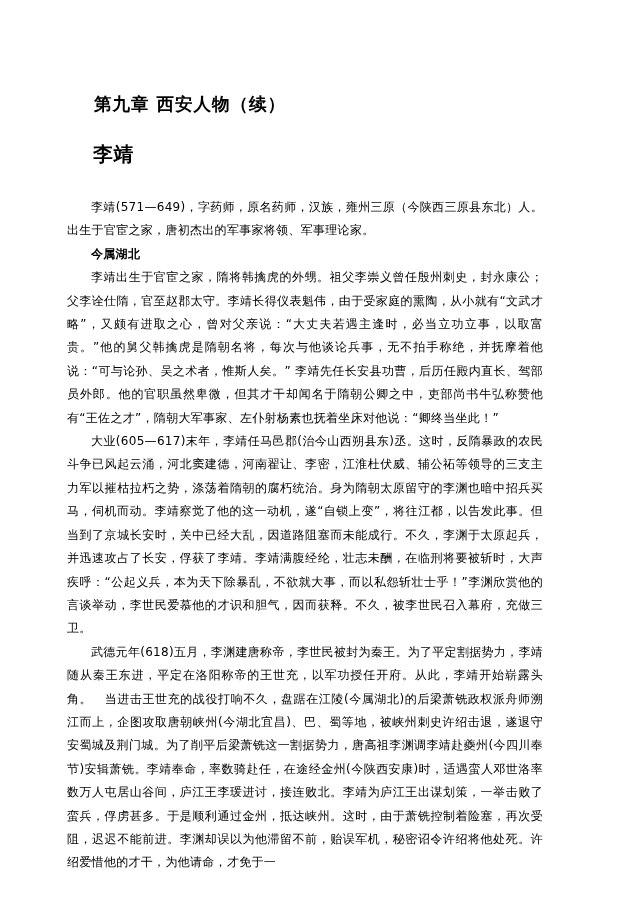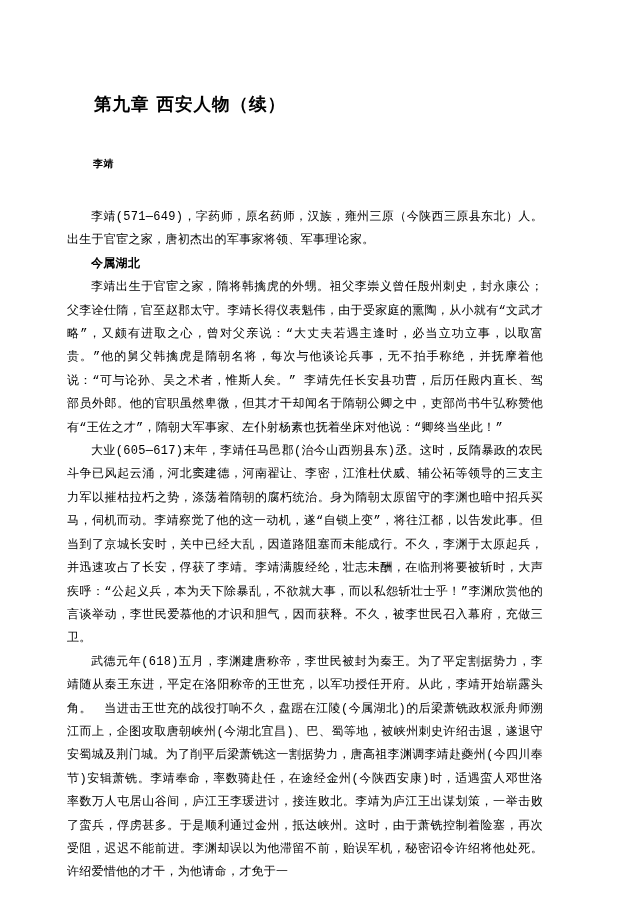--- a/index.html
+++ b/index.html
@@ -24,29 +24,28 @@
   }
   .chapter-title {
     margin: 0 0 0 27px;
     font-size: 17.5px;
     font-weight: bold;
     line-height: 21px;
     letter-spacing: 1px;
     white-space: nowrap;
   }
   .person-heading {
-    margin: 40px 0 0 26px;
-    font-size: 10px;
+    margin: 30px 0 0 26px;
+    font-size: 20px;
     font-weight: bold;
     line-height: 18px;
     letter-spacing: 0.5px;
   }
   .body-text {
     margin-top: 33px;
-    font-family: Liberation Mono, monospace;
   }
   .para {
     margin: 0;
     font-size: 12px;
     line-height: 23.4px;
     letter-spacing: 0.3px;
     text-align: justify;
     text-indent: 2em;
     word-break: break-all;
   }

